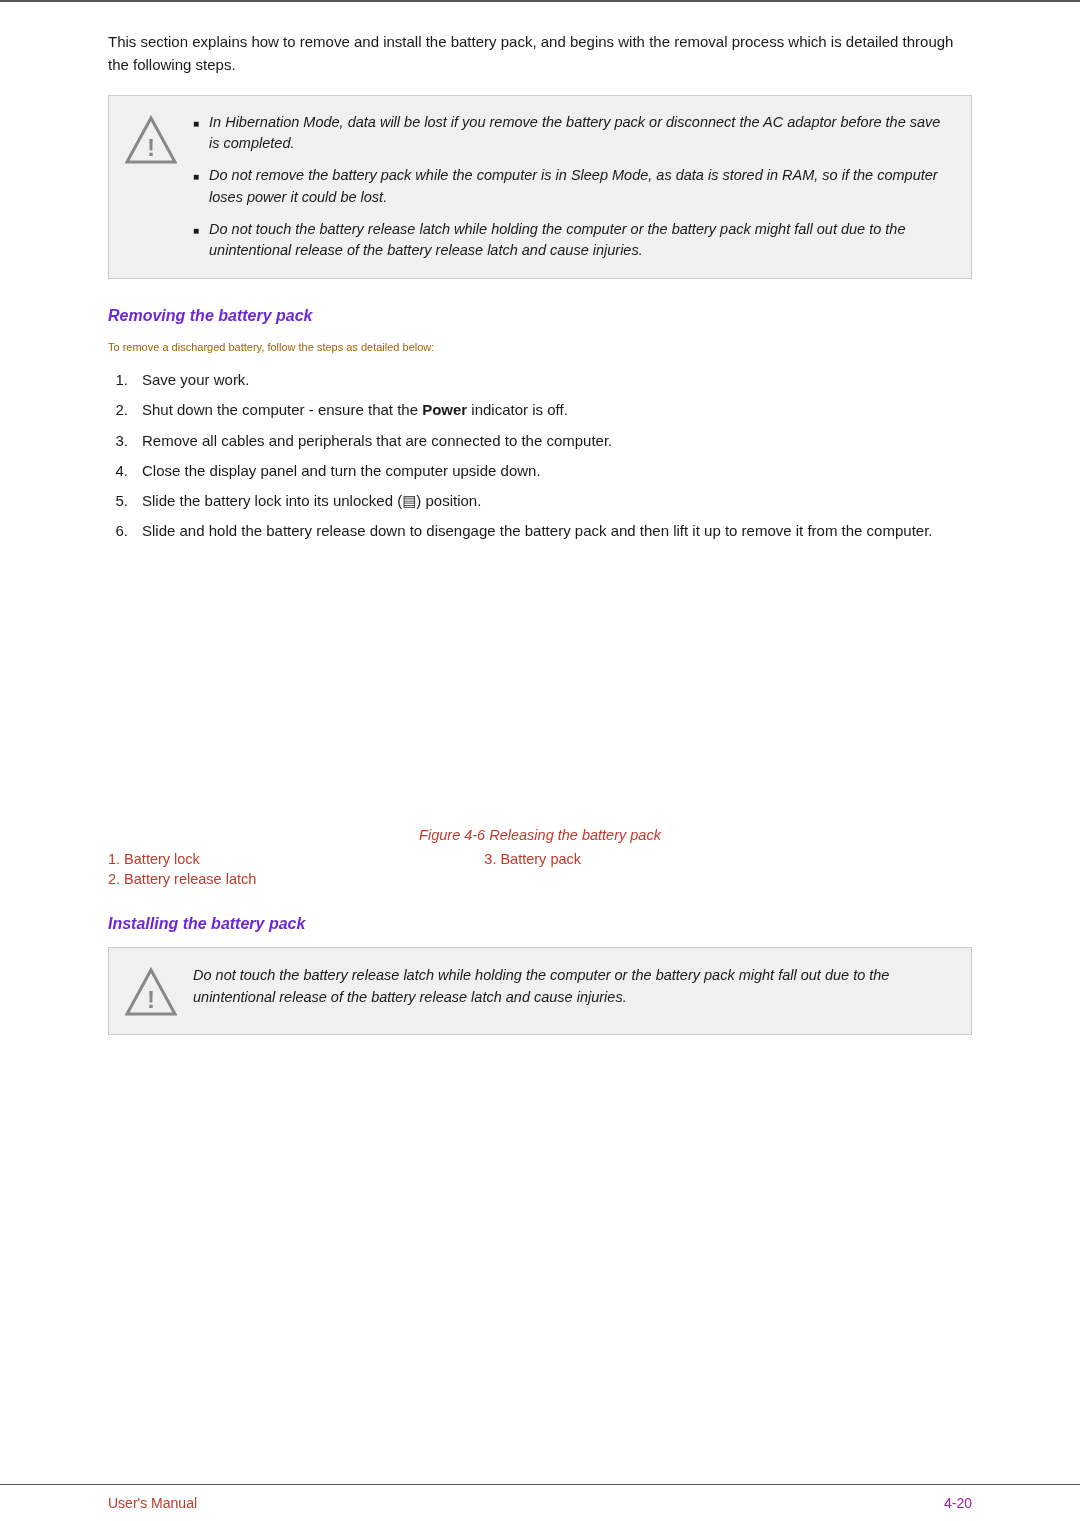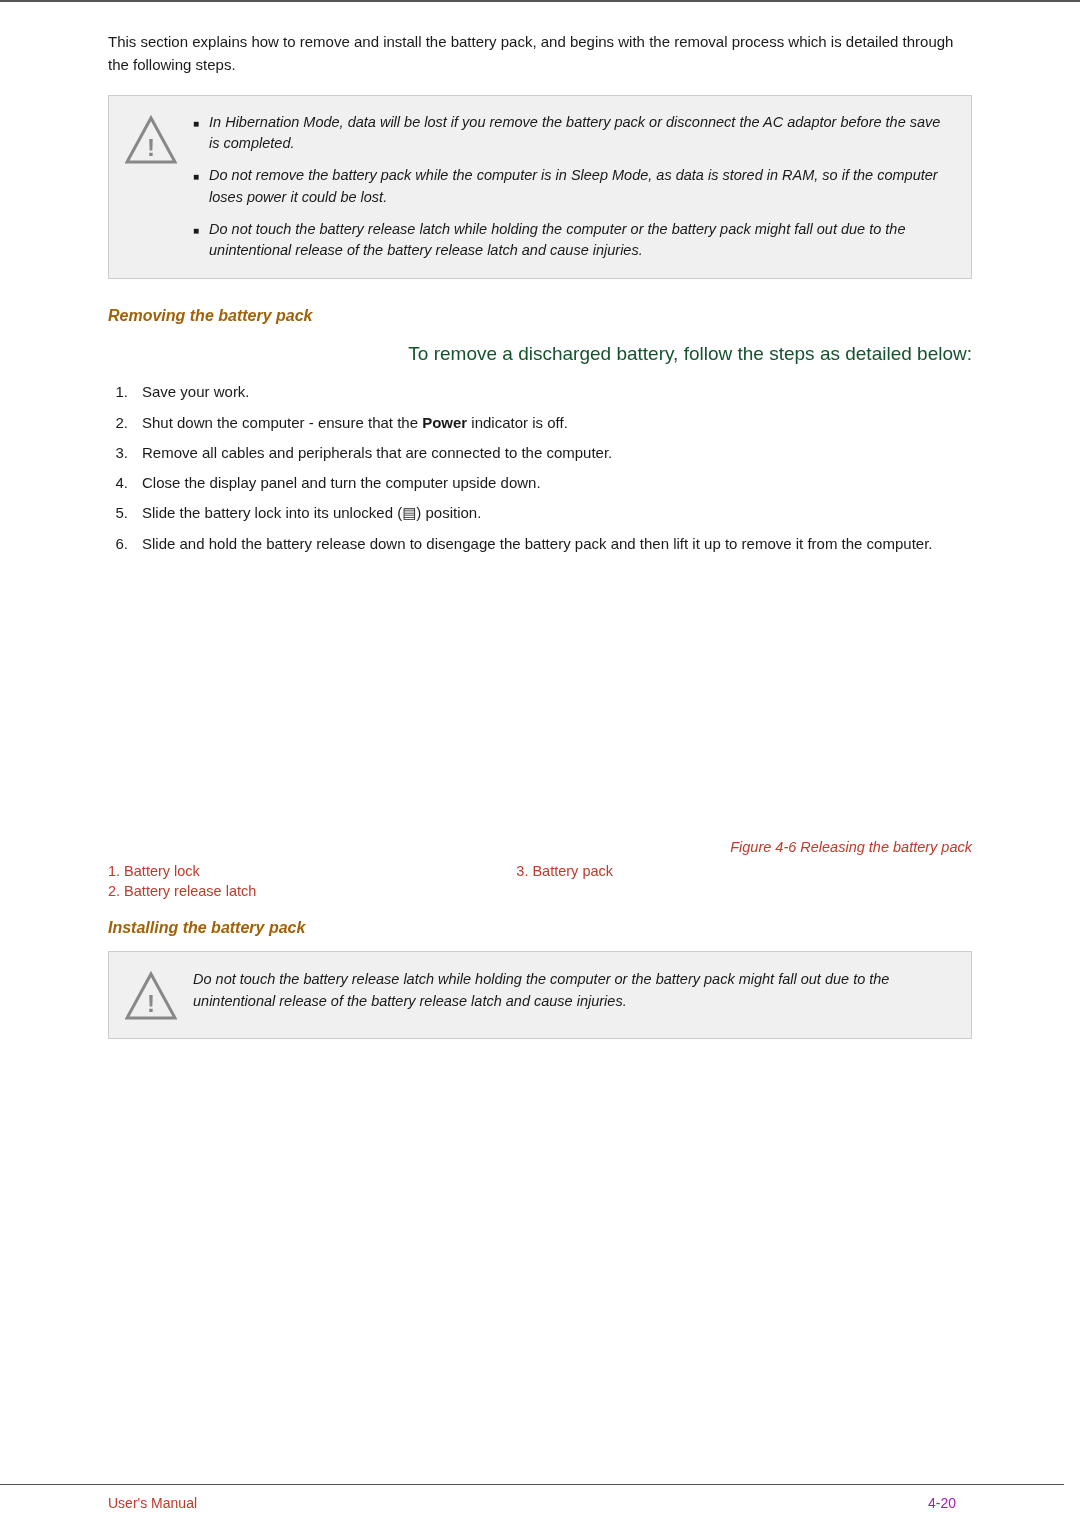--- a/index.html
+++ b/index.html
@@ -88,31 +88,30 @@
       font-size: 10px;
       flex-shrink: 0;
       margin-top: 4px;
       color: #1a1a1a;
     }
 
     .section-heading {
       font-size: 16px;
       font-weight: bold;
       font-style: italic;
-      color: #a16207;
+      color: #6d28d9;
       margin-bottom: 14px;
       margin-top: 10px;
     }
 
     .body-text {
-      font-size: 19px;
+      font-size: 11px;
       line-height: 1.55;
       margin-bottom: 12px;
-      color: #14532d;
-      text-align: right;
+      color: #a16207;
     }
 
     .numbered-list {
       list-style: none;
       padding: 0;
       margin-bottom: 16px;
     }
 
     .numbered-list li {
       display: flex;
@@ -123,41 +122,41 @@
       color: #1a1a1a;
     }
 
     .numbered-list li .num {
       flex-shrink: 0;
       min-width: 20px;
       text-align: right;
     }
 
     .figure-caption {
-      text-align: right;
+      text-align: center;
       font-style: italic;
       color: #c0392b;
       font-size: 14.5px;
       margin-top: 8px;
     }
 
     .figure-image-placeholder {
       width: 100%;
       height: 260px;
       background: #ffffff;
       display: flex;
       align-items: center;
       justify-content: center;
     }
 
     .labels-area {
       display: flex;
-      gap: 60px;
+      gap: 28px;
       margin-top: 8px;
-      margin-bottom: 20px;
+      margin-bottom: 28px;
     }
 
     .labels-left {
       display: flex;
       flex-direction: column;
       gap: 4px;
     }
 
     .labels-right {
       display: flex;
@@ -177,21 +176,21 @@
       padding: 16px 20px 16px 16px;
       display: flex;
       gap: 16px;
       margin-top: 12px;
     }
 
     .footer {
       position: absolute;
       bottom: 0;
       left: 0;
-      right: 16px;
+      right: 0;
       border-top: 1.5px solid #555;
       padding: 10px 108px;
       display: flex;
       justify-content: space-between;
       align-items: center;
     }
 
     .footer-left {
       font-size: 14px;
       color: #c0392b;

